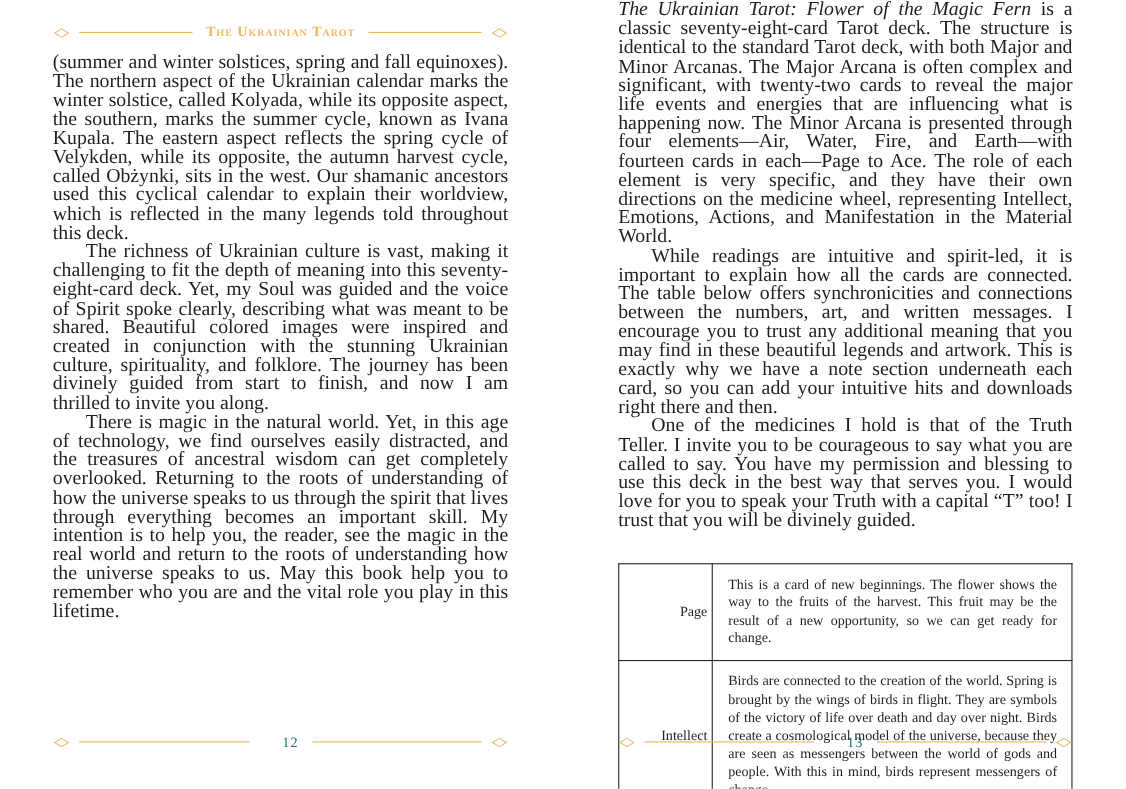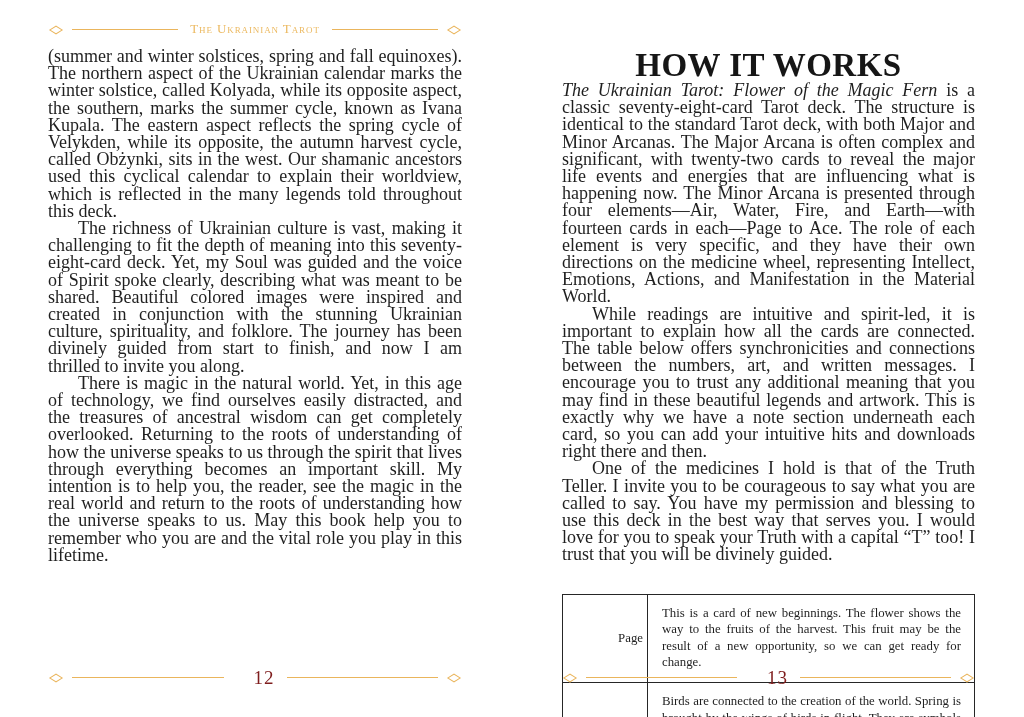--- a/index.html
+++ b/index.html
@@ -43,31 +43,31 @@
     flex: 0 0 auto;
     width: 6px;
     height: 6px;
     border: 1px solid #eab55c;
     transform: scaleX(1.25) scaleY(0.78) rotate(45deg);
     background: #fff;
   }
   .running-header-title {
     flex: 0 0 auto;
     font-variant: small-caps;
-    font-weight: 400;
+    font-weight: 700;
     font-size: 13px;
     letter-spacing: 0.9px;
     color: #ecb960;
     line-height: 1;
     padding-bottom: 2px;
   }
   .page-number {
     flex: 0 0 auto;
-    font-size: 19px;
-    color: #7f1d1d;
+    font-size: 13px;
+    color: #0f766e;
     letter-spacing: 1px;
     line-height: 1;
     margin-left: 18px;
   }
 
   
   .body-block {
     position: absolute;
     top: 48px;
     left: 0;
@@ -140,21 +140,20 @@
   <div class="ornament-row footer-row">
     <span class="diamond"></span>
     <span class="rule"></span>
     <span class="page-number">12</span>
     <span class="rule"></span>
     <span class="diamond"></span>
   </div>
 </div>
 
 <div class="page page-right">
-  <h1 class="chapter-title">HOW IT WORKS</h1>
 
   <div class="right-body">
     <p class="para no-indent"><em>The Ukrainian Tarot: Flower of the Magic Fern</em><span> is a classic seventy-eight-card Tarot deck. The structure is identical to the standard Tarot deck, with both Major and Minor Arcanas. The Major Arcana is often complex and significant, with twenty-two cards to reveal the major life events and energies that are influencing what is happening now. The Minor Arcana is presented through four elements—Air, Water, Fire, and Earth—with fourteen cards in each—Page to Ace. The role of each element is very specific, and they have their own directions on the medicine wheel, representing Intellect, Emotions, Actions, and Manifestation in the Material World.</span></p>
     <p class="para">While readings are intuitive and spirit-led, it is important to explain how all the cards are connected. The table below offers synchronicities and connections between the numbers, art, and written messages. I encourage you to trust any additional meaning that you may find in these beautiful legends and artwork. This is exactly why we have a note section underneath each card, so you can add your intuitive hits and downloads right there and then.</p>
     <p class="para">One of the medicines I hold is that of the Truth Teller. I invite you to be courageous to say what you are called to say. You have my permission and blessing to use this deck in the best way that serves you. I would love for you to speak your Truth with a capital “T” too! I trust that you will be divinely guided.</p>
   </div>
 
   <table class="meanings-table">
     <tbody>
       <tr>

